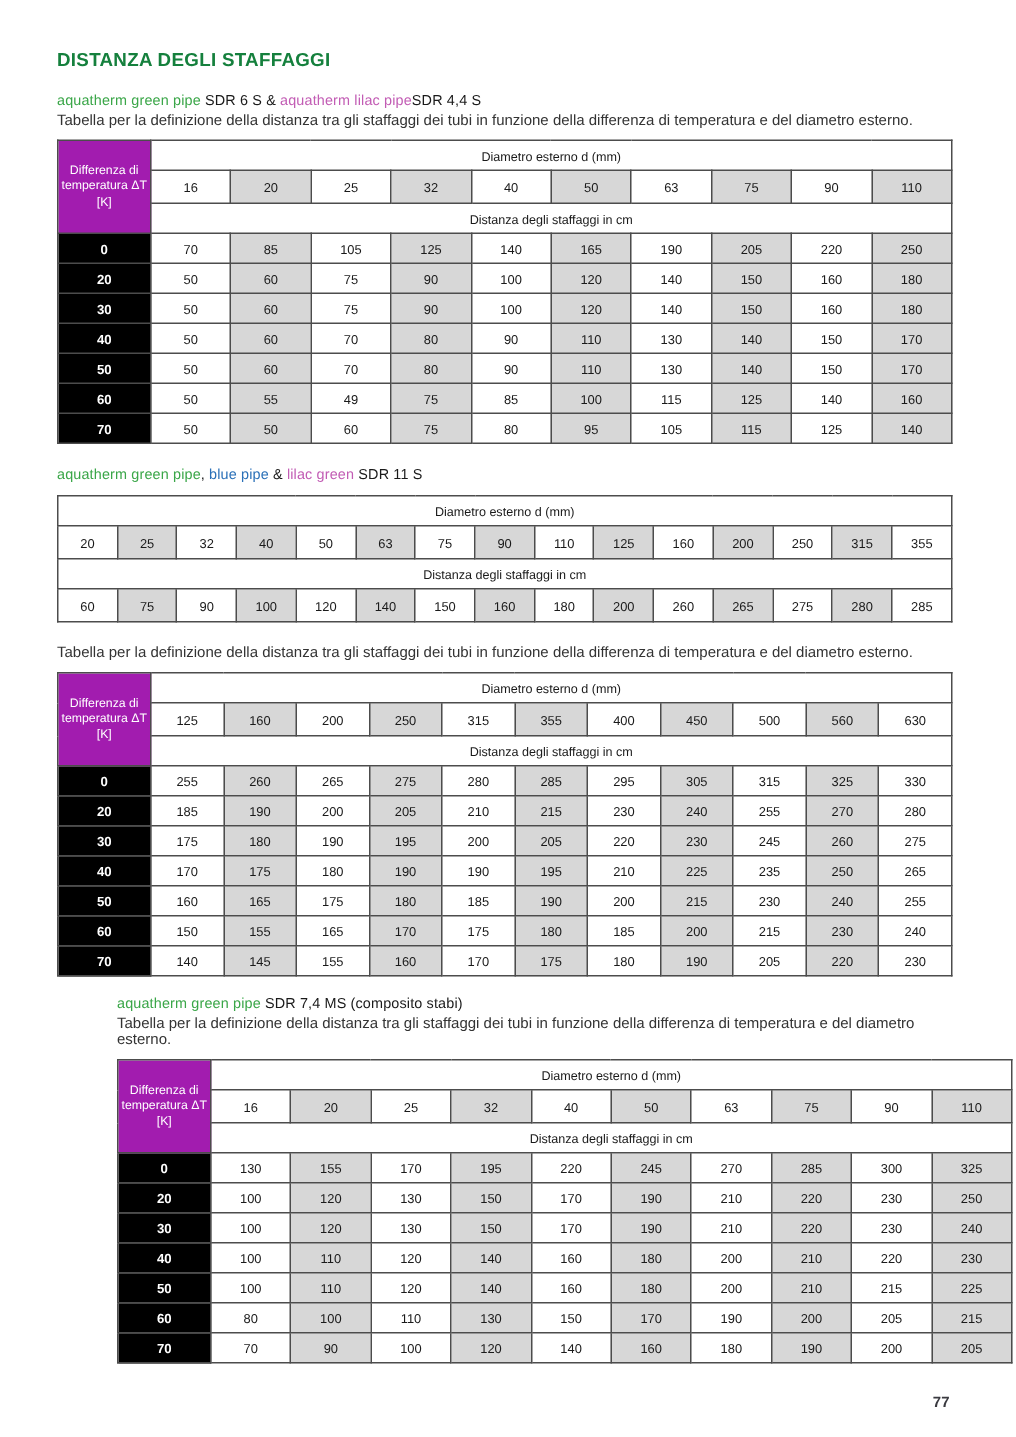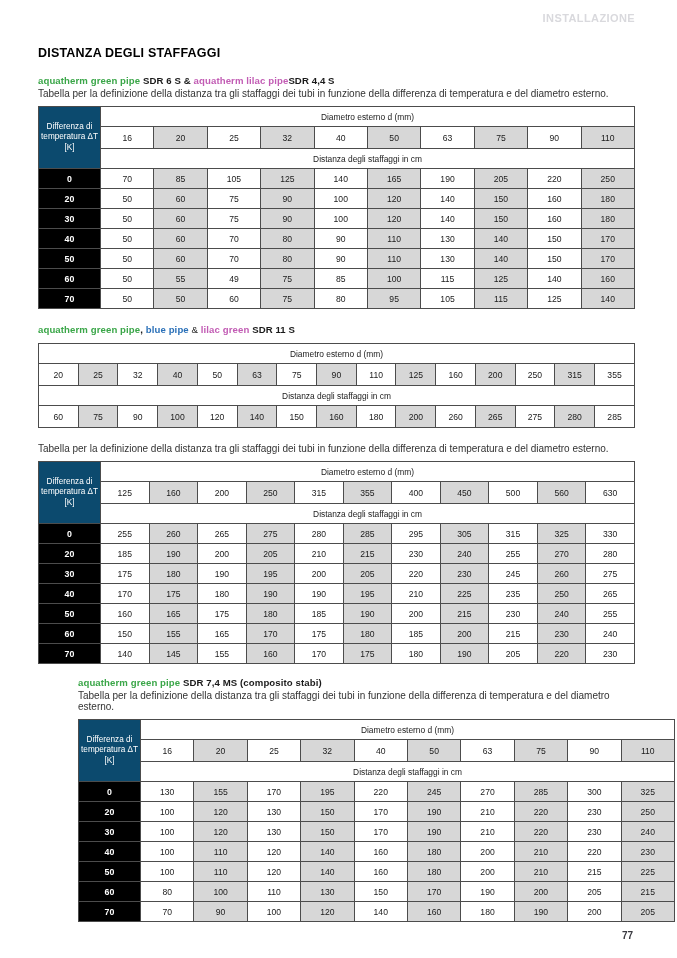--- a/index.html
+++ b/index.html
@@ -8,61 +8,60 @@
     font-family:"Liberation Sans", sans-serif;color:#1a1a1a;
     -webkit-font-smoothing:antialiased;
   }
   .page{padding:12px 42px 0 38px;}
 
   .top-header{
     text-align:right;font-weight:bold;font-size:11px;letter-spacing:.4px;
     color:#d9d9dd;height:13px;line-height:13px;
   }
   .page-title{
-    margin:21px 0 0 0;font-size:12.5px;font-weight:bold;letter-spacing:.2px;color:#000000;
+    margin:21px 0 0 0;font-size:12.5px;font-weight:bold;letter-spacing:.2px;color:#15803d;
   }
 
   .table-section{margin-top:15px;}
   .table-section.tight{margin-top:13px;padding-left:40px;}
   .section-title{margin:0;font-size:9.6px;font-weight:bold;letter-spacing:.1px;line-height:12px;}
-  .seg{font-weight:bold;}
+  .seg{font-weight:normal;}
   .seg-regular{font-weight:normal;}
   .seg-green{color:#3aa648;}
   .seg-blue{color:#2a70b8;}
   .seg-lilac{color:#c25cb4;}
   .seg-black{color:#1a1a1a;}
   .section-subtitle{margin:1px 0 0 0;font-size:10px;color:#333;line-height:11px;}
 
   table.data-table{
     width:597px;border-collapse:collapse;table-layout:fixed;
     margin-top:7px;font-size:8.6px;color:#1a1a1a;
   }
   .data-table th,.data-table td{
     border:1px solid #4c4c4c;text-align:center;vertical-align:middle;
     padding:0;height:19px;font-weight:normal;background:#fff;
   }
   .data-table td.shaded{background:#d7d7d7;}
   .data-table th.span-header{height:19px;font-size:8.4px;}
   .data-table tr.diameter-row td,.data-table tr.distance-row td{height:21px;}
   .data-table th.temp-head{
-    width:57px;background:#0c4a6e;color:#fff;font-size:8.2px;line-height:10.5px;
+    width:57px;background:#a21caf;color:#fff;font-size:8.2px;line-height:10.5px;
     font-weight:normal;padding:0 2px;margin-left:40px;
   }
   .data-table th.temp-cell{
     width:57px;background:#000;color:#fff;font-weight:bold;font-size:8.8px;
   }
   .page-number{
     position:absolute;right:44px;top:930px;font-size:10px;font-weight:bold;color:#3a3a40;
   }
 </style>
 </head>
 <body>
 
 <div class="page">
-  <div class="top-header">INSTALLAZIONE</div>
   <h1 class="page-title">DISTANZA DEGLI STAFFAGGI</h1>
   <main>
       <section class="table-section">
         <h2 class="section-title"><span class="seg seg-green">aquatherm green pipe</span><span class="seg seg-black"> SDR 6 S &amp; </span><span class="seg seg-lilac">aquatherm lilac pipe</span><span class="seg seg-black">SDR 4,4 S</span></h2>
         <p class="section-subtitle">Tabella per la definizione della distanza tra gli staffaggi dei tubi in funzione della differenza di temperatura e del diametro esterno.</p>
         <table class="data-table">
           <tbody>
             <tr>
               <th class="temp-head" rowspan="3">Differenza di temperatura ΔT [K]</th>
               <th class="span-header" colspan="10">Diametro esterno d (mm)</th>

